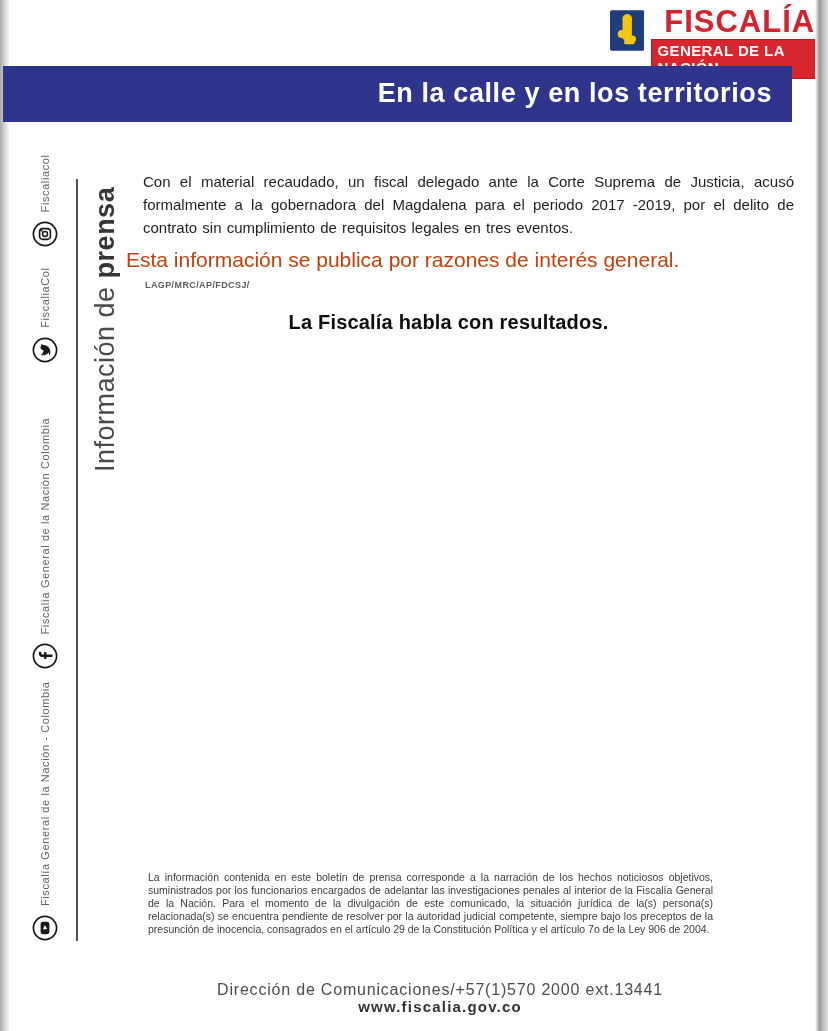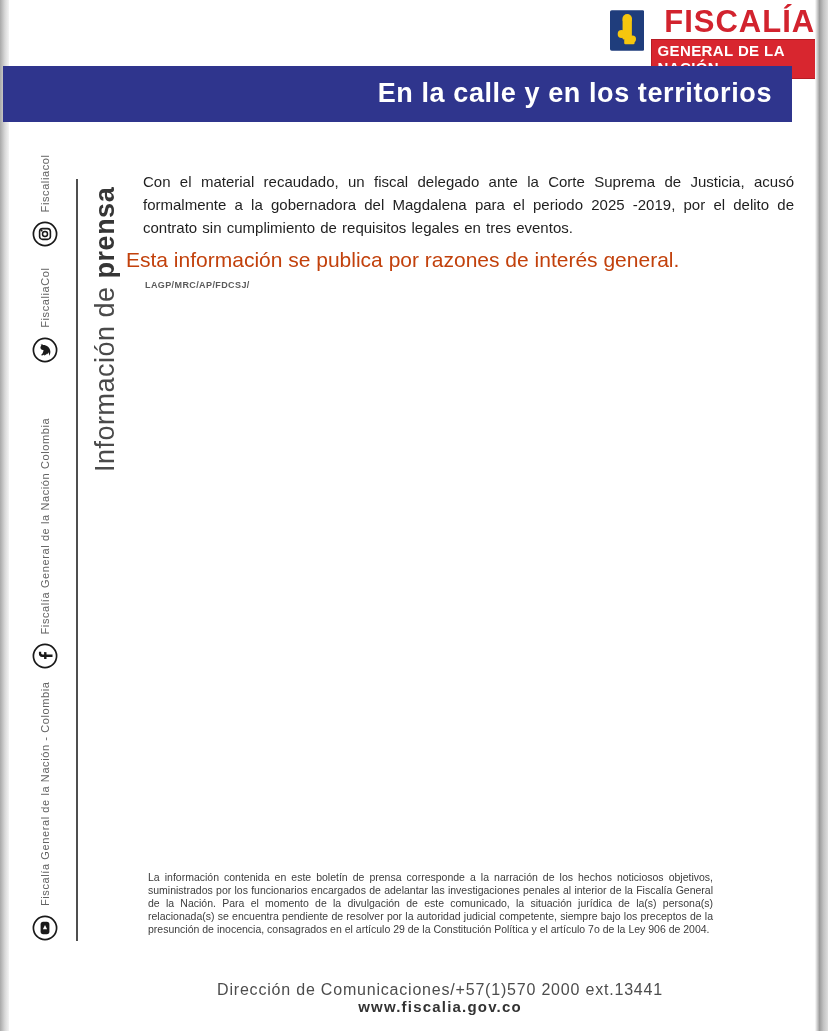--- a/index.html
+++ b/index.html
@@ -149,22 +149,23 @@
       <svg viewBox="0 0 26 26">
         <circle cx="13" cy="13" r="11.6" fill="none" stroke="#1a1a1a" stroke-width="1.7"></circle>
         <rect x="7.6" y="7.6" width="10.8" height="10.8" rx="3" fill="none" stroke="#1a1a1a" stroke-width="1.6"></rect>
         <circle cx="13" cy="13" r="2.5" fill="none" stroke="#1a1a1a" stroke-width="1.5"></circle>
         <circle cx="16.3" cy="9.7" r="0.9" fill="#1a1a1a"></circle>
       </svg>
       <span class="label">Fiscaliacol</span>
     </div>
   </div>
 
-  <p class="para1">Con el material recaudado, un fiscal delegado ante la Corte Suprema de Justicia, acusó formalmente a la gobernadora del Magdalena para el periodo 2025 -2019, por el delito de contrato sin cumplimiento de requisitos legales en tres eventos.</p>
+  <p class="para1">Con el material recaudado, un fiscal delegado ante la Corte Suprema de Justicia, acusó formalmente a la gobernadora del Magdalena para el periodo 2017 -2019, por el delito de contrato sin cumplimiento de requisitos legales en tres eventos.</p>
   <p class="para2">Esta información se publica por razones de interés general.</p>
   <div class="ref-code">LAGP/MRC/AP/FDCSJ/</div>
+  <div class="headline">La Fiscalía habla con resultados.</div>
 
   <p class="disclaimer">La información contenida en este boletín de prensa corresponde a la narración de los hechos noticiosos objetivos, suministrados por los funcionarios encargados de adelantar las investigaciones penales al interior de la Fiscalía General de la Nación. Para el momento de la divulgación de este comunicado, la situación jurídica de la(s) persona(s) relacionada(s) se encuentra pendiente de resolver por la autoridad judicial competente, siempre bajo los preceptos de la presunción de inocencia, consagrados en el artículo 29 de la Constitución Política y el artículo 7o de la Ley 906 de 2004.</p>
   <div class="contact-line">Dirección de Comunicaciones/+57(1)570 2000 ext.13441</div>
   <div class="website">www.fiscalia.gov.co</div>
 
   <div class="edge-right"></div>
 </div>
 
 </body></html>

